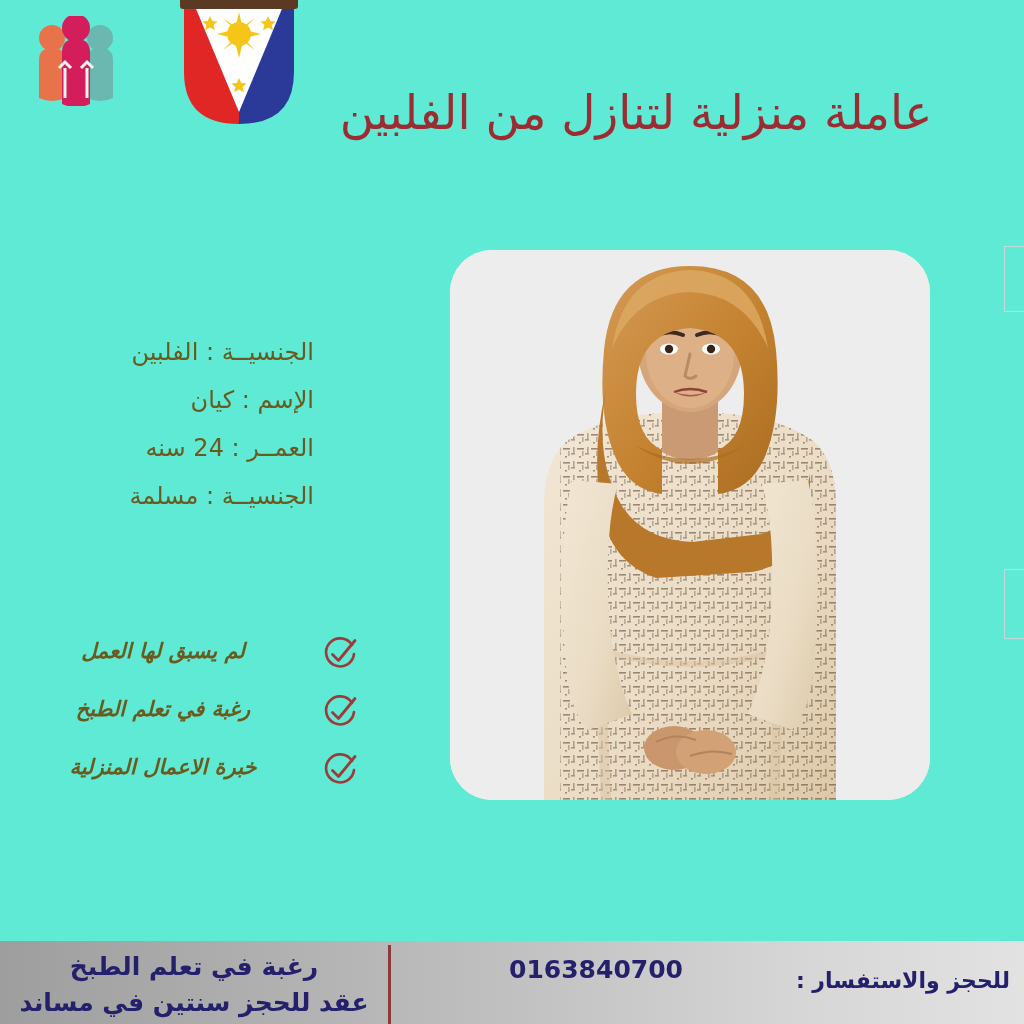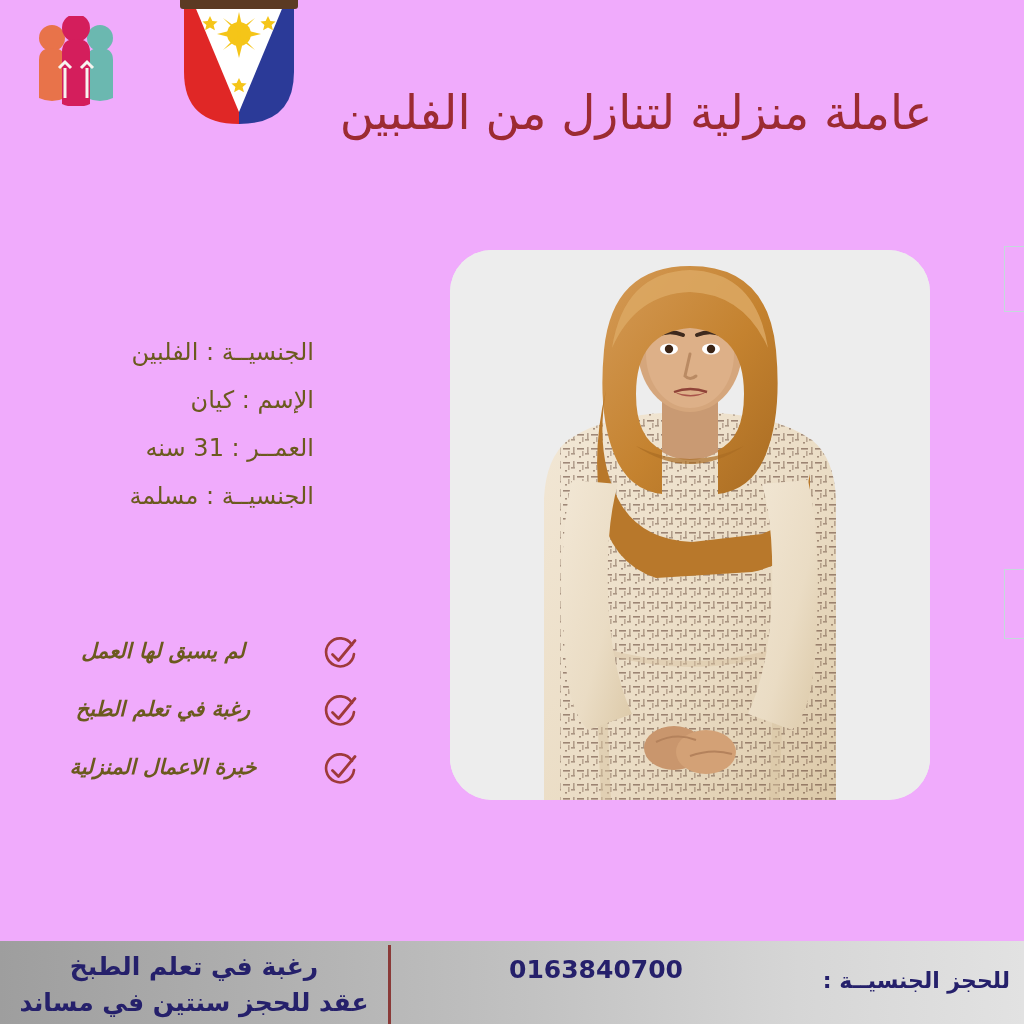--- a/index.html
+++ b/index.html
@@ -11,21 +11,21 @@
     width: 1024px;
     height: 1024px;
     background: #F7F4EF;
     font-family: "DejaVu Sans", "Liberation Sans", sans-serif;
     overflow: hidden;
   }
   .poster {
     position: relative;
     width: 1024px;
     height: 1024px;
-    background: #f0abfc;
+    background: #5eead4;
     overflow: hidden;
   }
 
   
   .logo-people {
     position: absolute;
     left: 33px;
     top: 16px;
     width: 86px;
     height: 90px;
@@ -246,21 +246,21 @@
   <div class="title">عاملة منزلية لتنازل من الفلبين</div>
 
   <div class="section" id="sec-personal">
     <div class="sec-outline"></div>
 
   </div>
 
   <div class="info-list">
     <div class="info-row">الجنسيــة : الفلبين</div>
     <div class="info-row">الإسم : كيان</div>
-    <div class="info-row">العمــر :  31 سنه</div>
+    <div class="info-row">العمــر :  24 سنه</div>
     <div class="info-row">الجنسيــة :  مسلمة</div>
   </div>
 
   <div class="section" id="sec-skills">
     <div class="sec-outline"></div>
 
   </div>
 
   <div class="skills-list">
 
@@ -361,21 +361,21 @@
       <ellipse cx="224" cy="498" rx="30" ry="22" fill="#C9966D"></ellipse>
       <ellipse cx="256" cy="502" rx="30" ry="22" fill="#D3A176"></ellipse>
       <path d="M206 492 q20 -10 40 -2" stroke="#B4825C" stroke-width="2" fill="none"></path>
       <path d="M240 506 q22 -8 42 -2" stroke="#B4825C" stroke-width="2" fill="none"></path>
     </svg>
   </div>
 
   <div class="footer">
     <div class="footer-divider"></div>
 
-    <div class="footer-cta">للحجز الجنسيــة :</div>
+    <div class="footer-cta">للحجز والاستفسار :</div>
 
     <div class="footer-phones">
       <div>0163840700</div>
     </div>
 
     <div class="footer-notes">
       <div>رغبة في تعلم الطبخ</div>
       <div>عقد للحجز سنتين في مساند</div>
     </div>
   </div>

